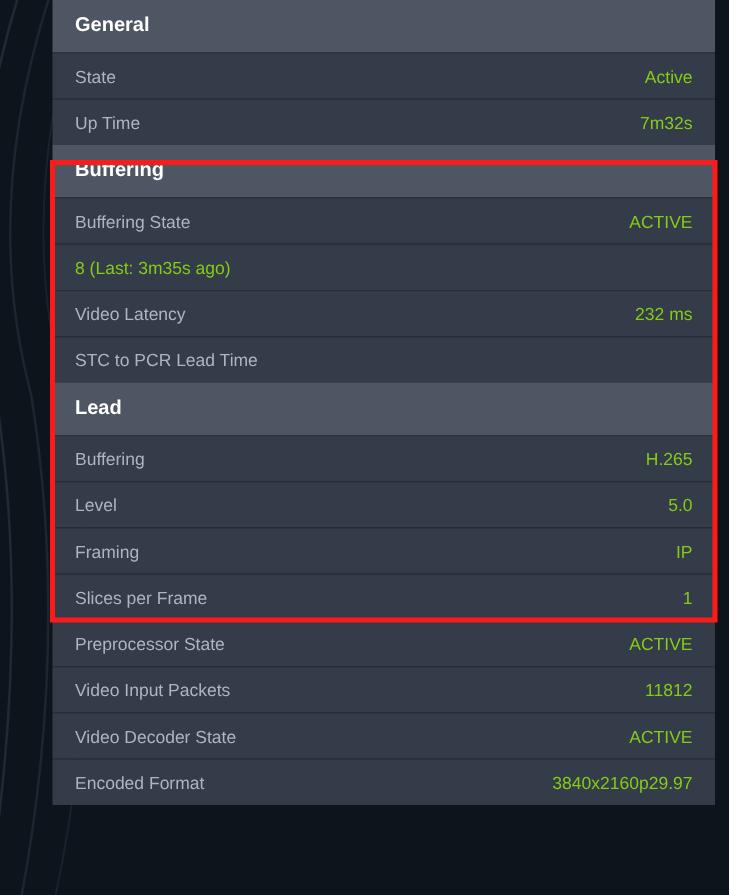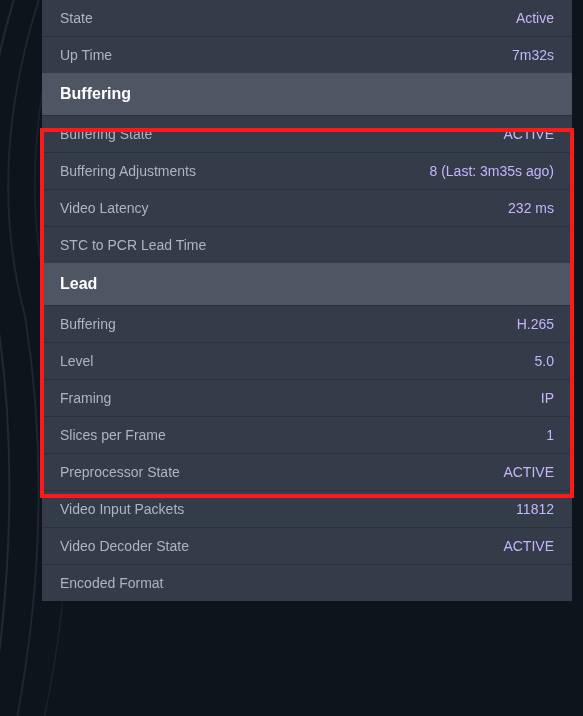--- a/index.html
+++ b/index.html
@@ -32,21 +32,21 @@
     display:flex;
     justify-content:space-between;
     align-items:center;
     background:#343c49;
     padding:10px 18px;
     border-top:1px solid rgba(0,0,0,.18);
     font-size:14px;
     color:#b9becb;
   }
   .row:first-of-type{border-top:none}
-  .row .val{color:#c4b5fd;font-weight:500;text-align:center}
+  .row .val{color:#84cc16;font-weight:500;text-align:center}
   .row .lbl{color:#aeb4c2}
   .highlight-frame{
     position:absolute;
     left:40px;
     top:128px;
     width:534px;
     height:370px;
     border:4px solid #ff1a1a;
     box-sizing:border-box;
     pointer-events:none;
@@ -59,36 +59,36 @@
   <svg viewBox="0 0 200 780" preserveAspectRatio="none">
     <path d="M0,780 Q40,500 10,300 Q-10,150 30,0" stroke="#5b6270" stroke-width="2" fill="none"></path>
     <path d="M20,780 Q70,520 35,310 Q5,160 55,0" stroke="#49505e" stroke-width="2" fill="none"></path>
     <path d="M45,780 Q100,540 65,320 Q25,170 80,0" stroke="#3e4552" stroke-width="2" fill="none"></path>
     <path d="M70,780 Q130,560 95,330 Q50,180 105,0" stroke="#343b47" stroke-width="1.5" fill="none"></path>
   </svg>
 </div>
 
 <div class="panel">
 
+  <div class="section-header">General</div>
   <div class="row">
     <span class="lbl">State</span>
     <span class="val">Active</span>
   </div>
   <div class="row">
     <span class="lbl">Up Time</span>
     <span class="val">7m32s</span>
   </div>
 
   <div class="section-header">Buffering</div>
   <div class="row">
     <span class="lbl">Buffering State</span>
     <span class="val">ACTIVE</span>
   </div>
   <div class="row">
-    <span class="lbl">Buffering Adjustments</span>
     <span class="val">8 (Last: 3m35s ago)</span>
   </div>
   <div class="row">
     <span class="lbl">Video Latency</span>
     <span class="val">232 ms</span>
   </div>
   <div class="row">
     <span class="lbl">STC to PCR Lead Time</span>
   </div>
 
@@ -116,17 +116,18 @@
   <div class="row">
     <span class="lbl">Video Input Packets</span>
     <span class="val">11812</span>
   </div>
   <div class="row">
     <span class="lbl">Video Decoder State</span>
     <span class="val">ACTIVE</span>
   </div>
   <div class="row">
     <span class="lbl">Encoded Format</span>
+    <span class="val">3840x2160p29.97</span>
   </div>
 
 </div>
 
 <div class="highlight-frame"></div>
 
 </body></html>

